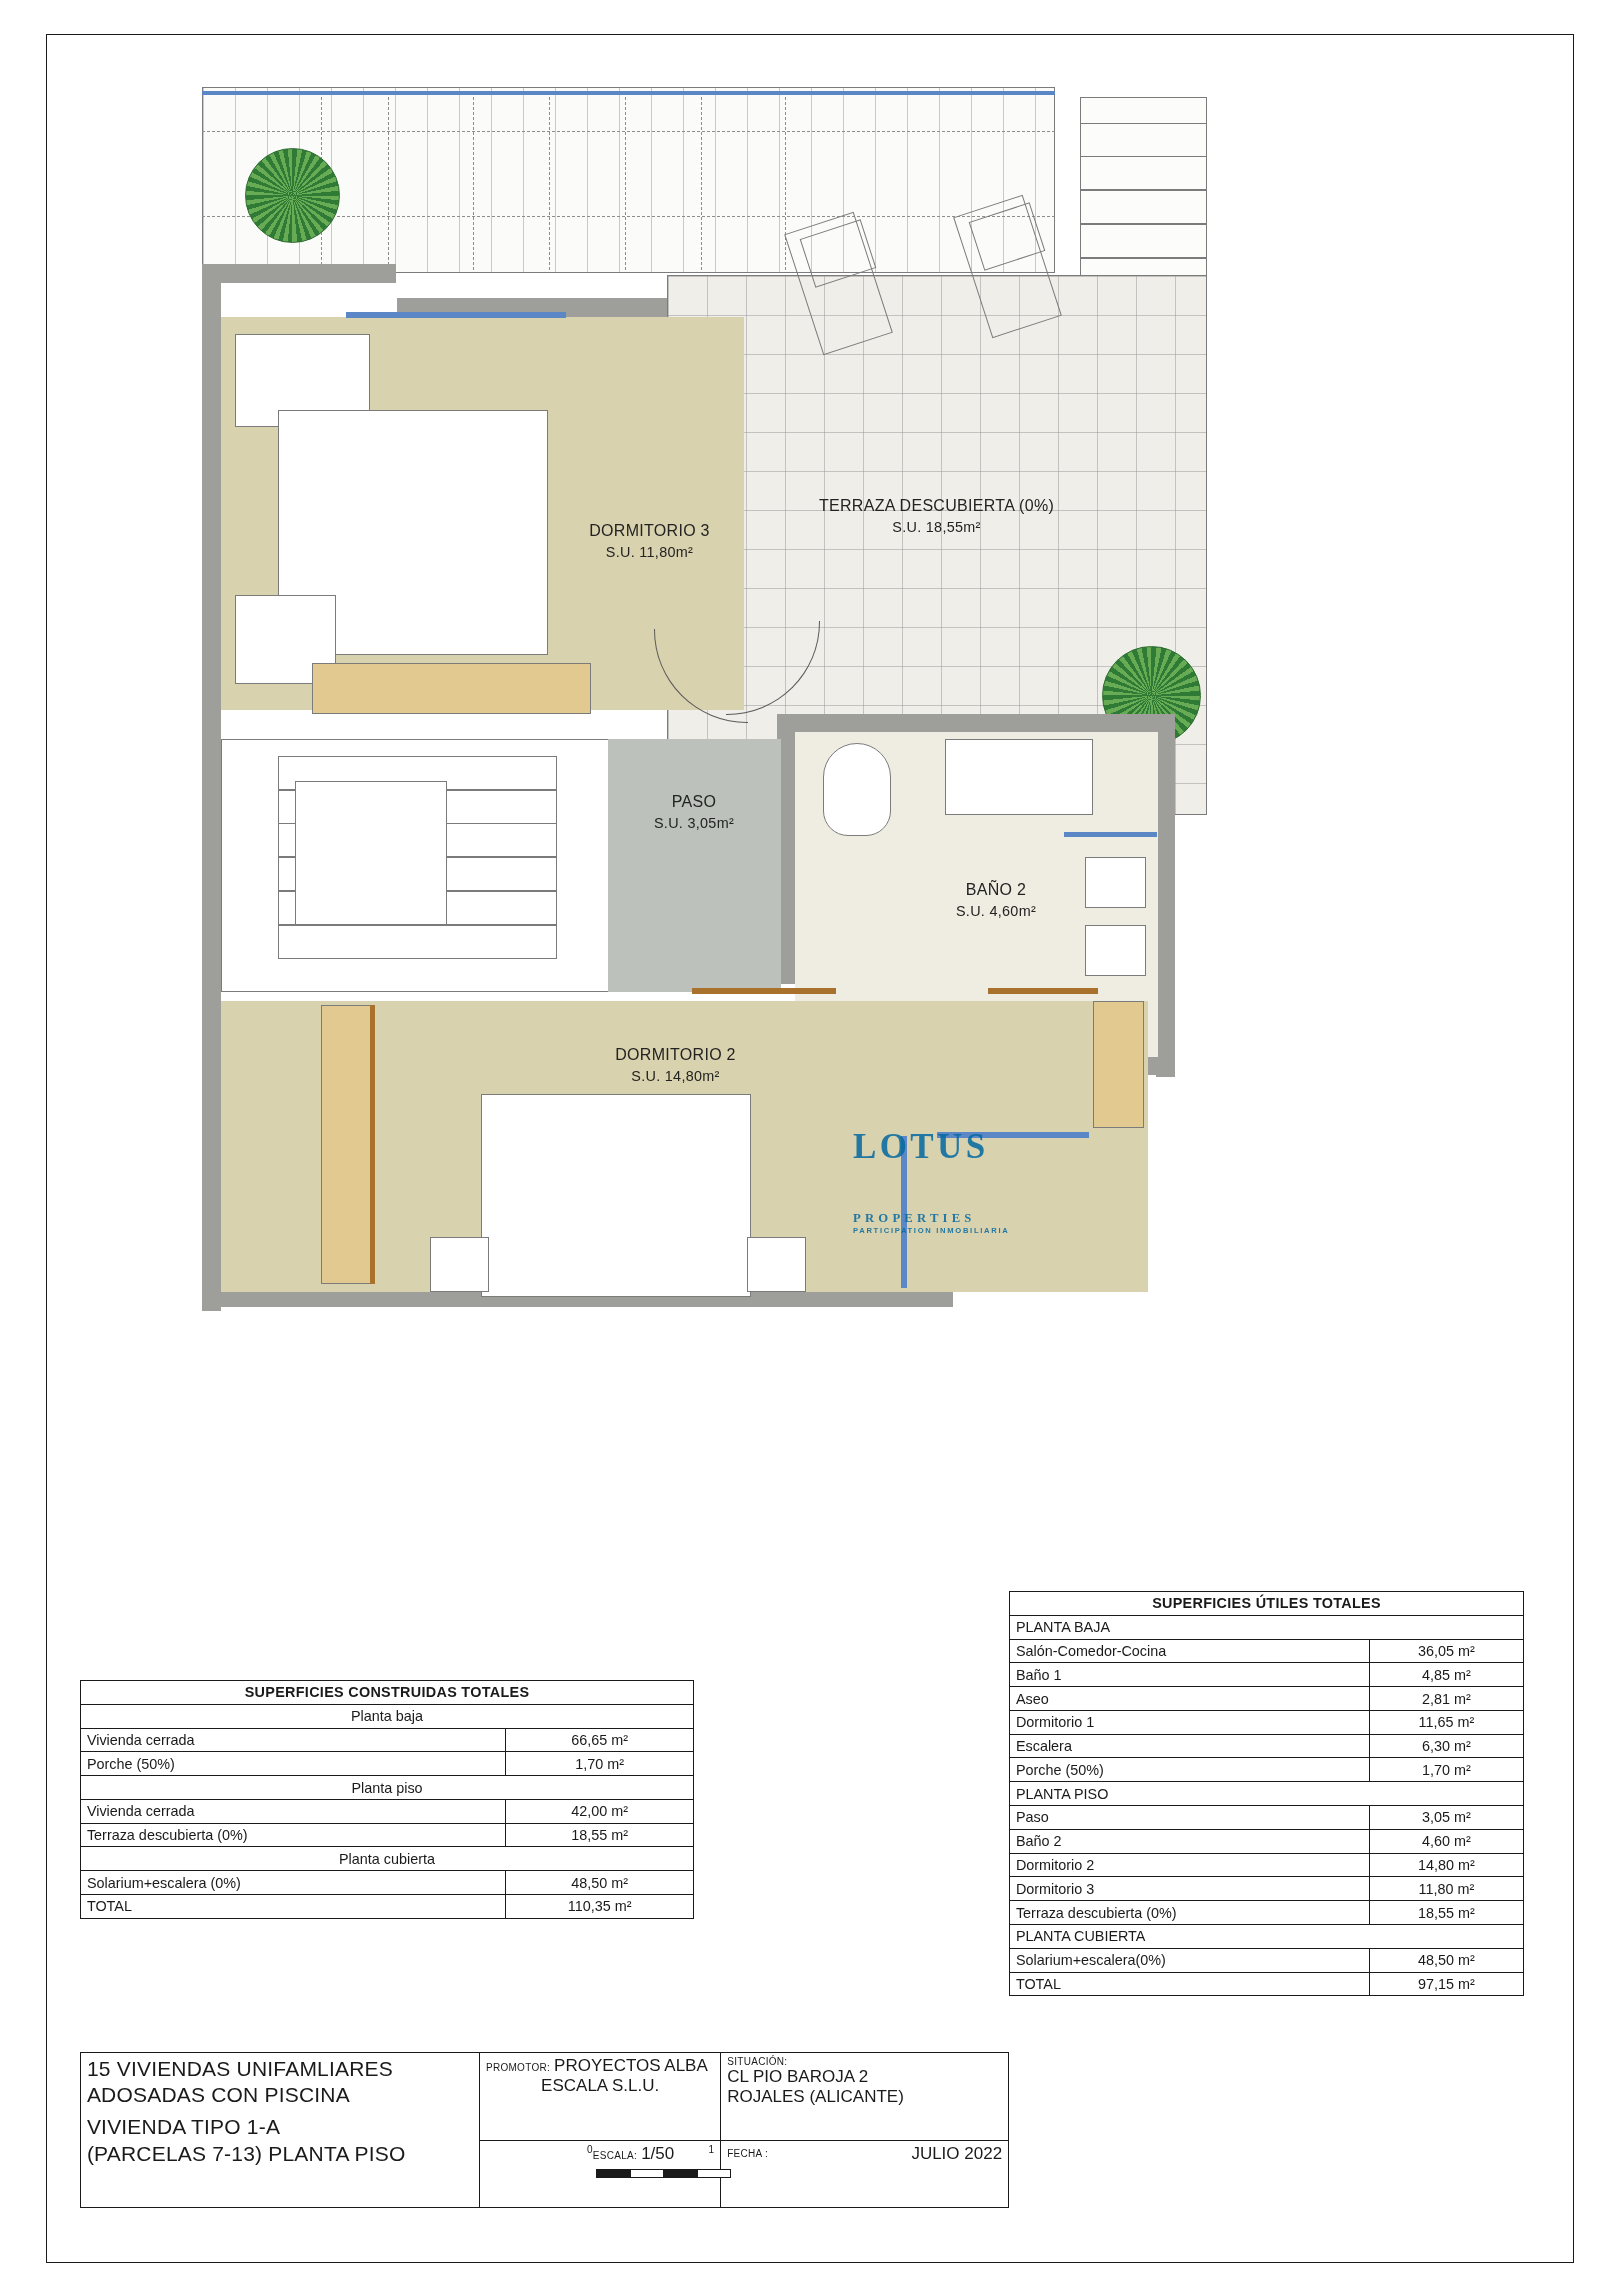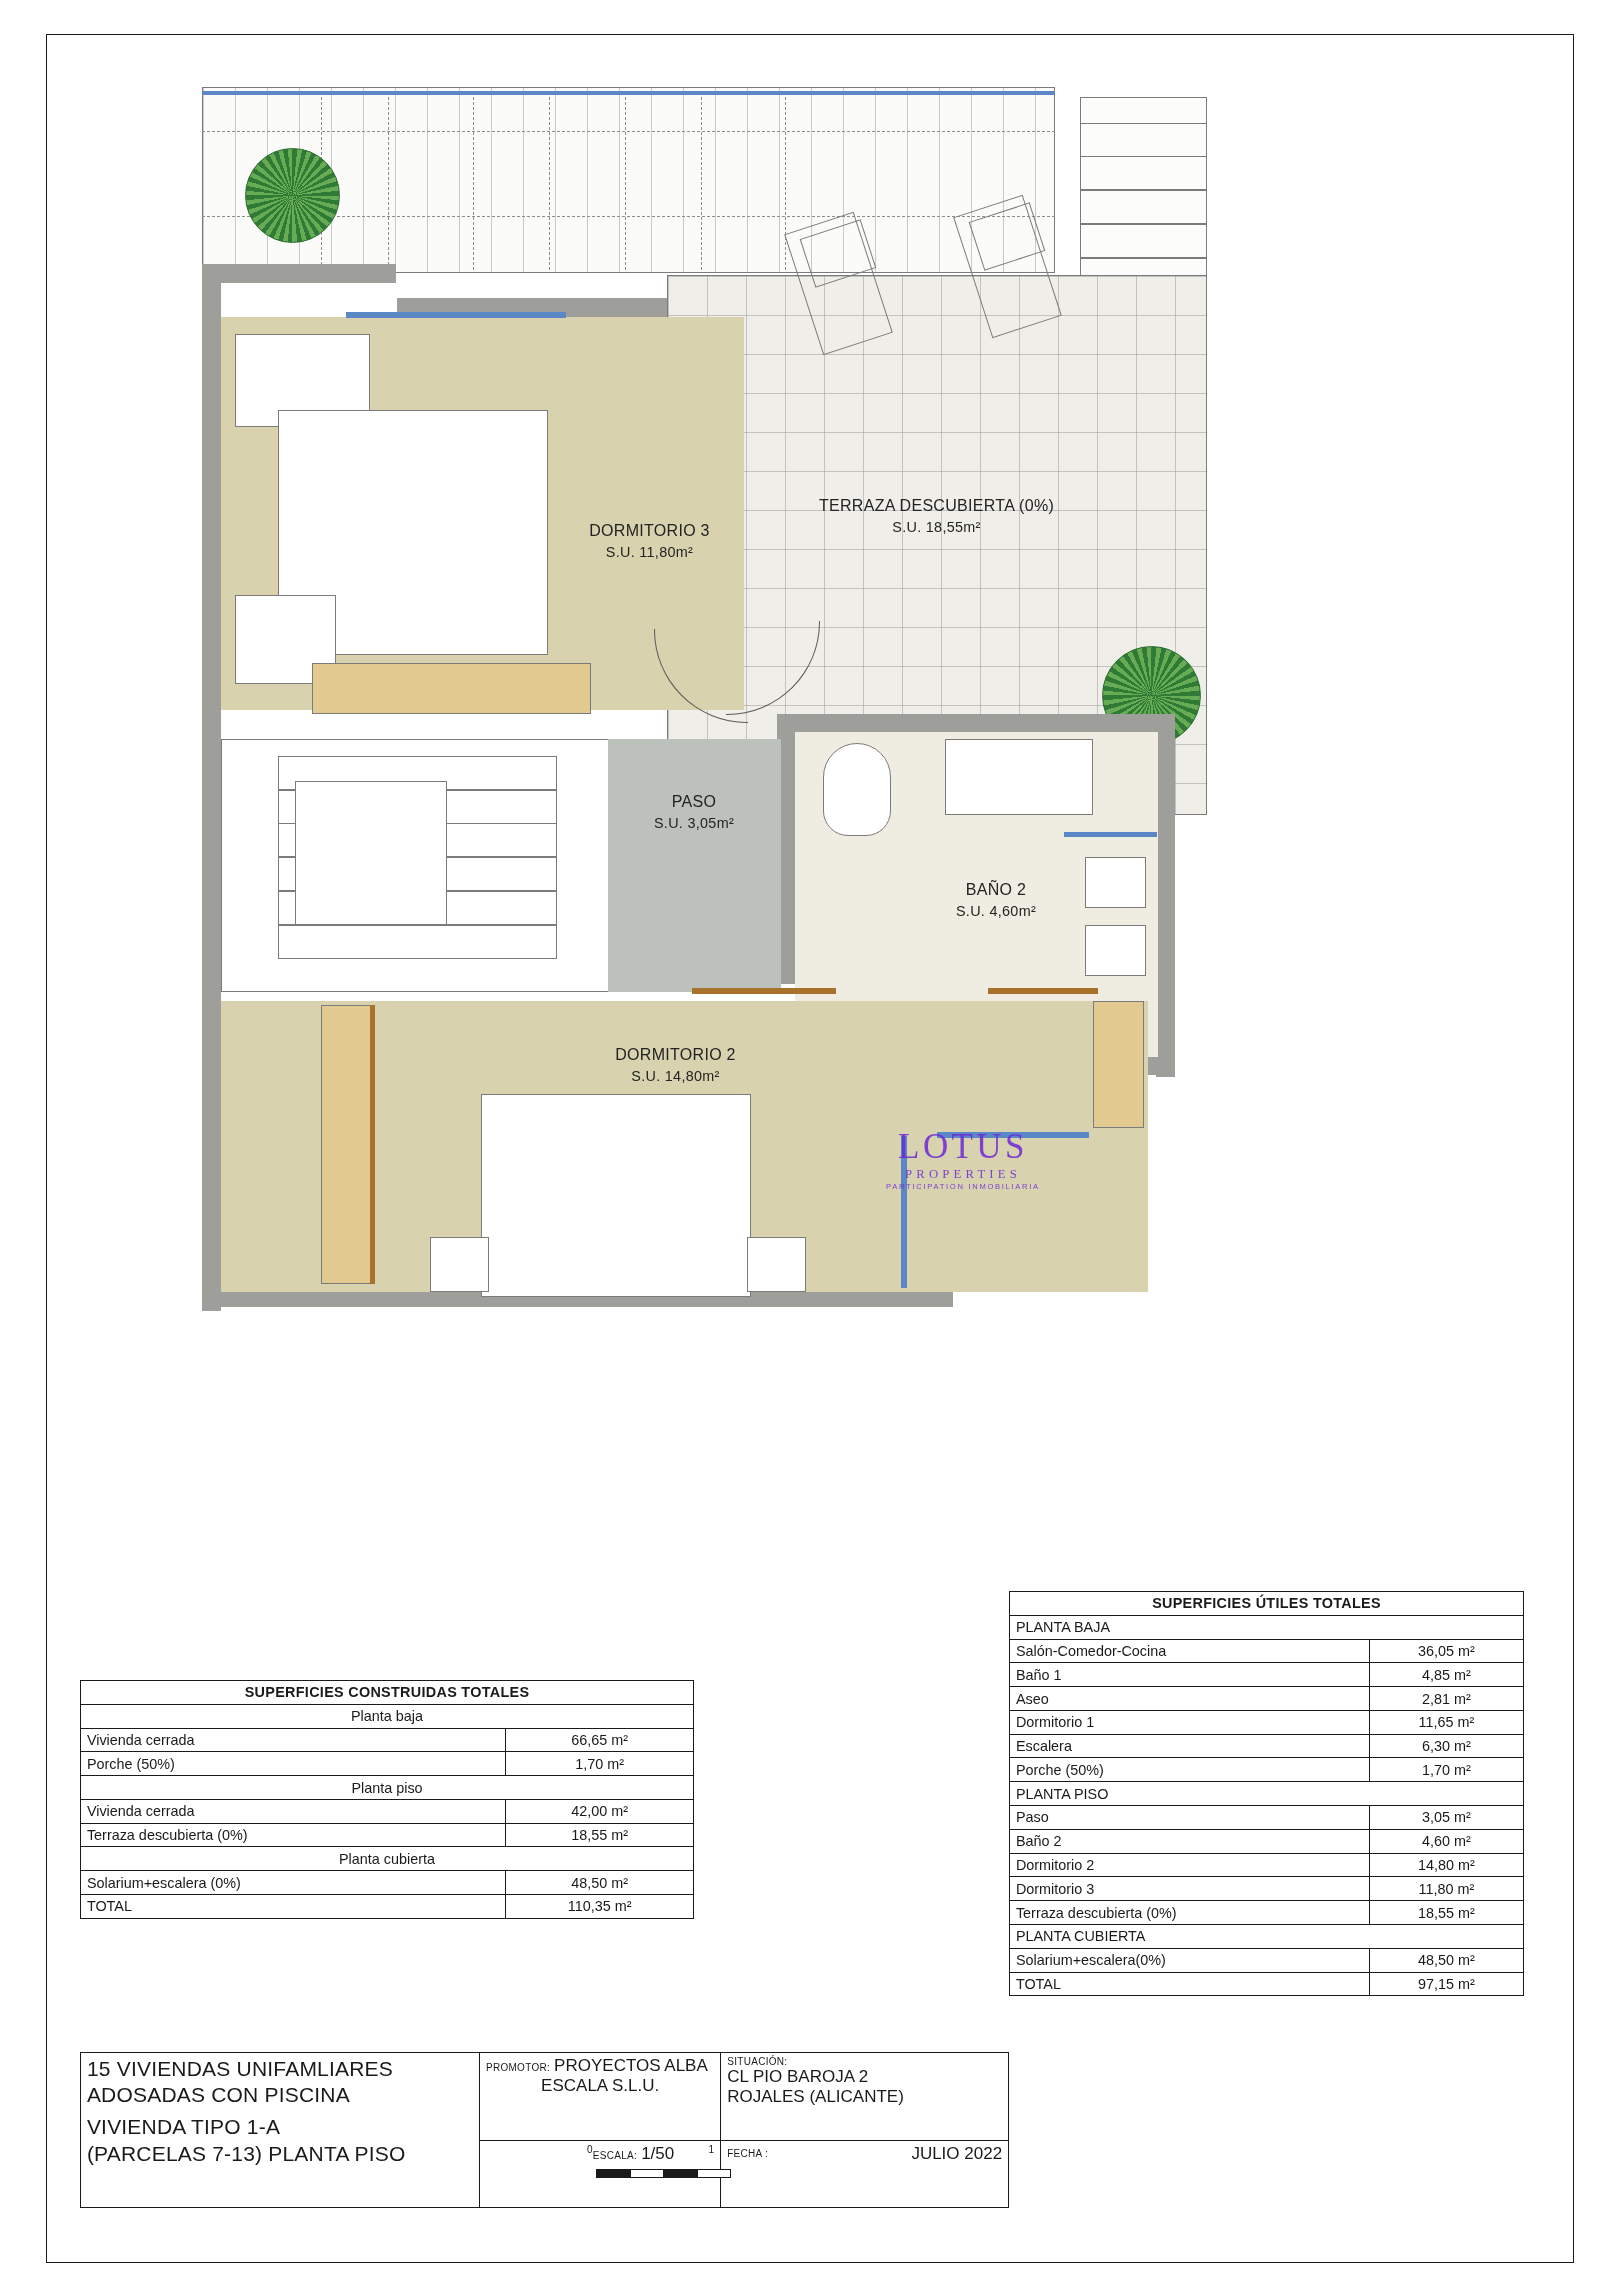--- a/index.html
+++ b/index.html
@@ -24,23 +24,23 @@
   .thin{position:absolute;border:0.8px solid #7b7b7b;box-sizing:border-box;}
   .blueline{position:absolute;background:#5b87c6;}
   .woodline{position:absolute;background:#a9722c;}
   .label{position:absolute;text-align:center;color:#232323;font-size:16px;line-height:1.45;letter-spacing:0.3px;}
   .label .sub{font-size:14.4px;}
 
   .tree{position:absolute;border-radius:50%;background:
       repeating-conic-gradient(#2f7a35 0 6deg,#67ab55 6deg 12deg);
       border:1.7px solid #2c6b2f;}
 
-  .watermark{position:absolute;left:659px;top:1055px;width:220px;text-align:center;color:#6d28d9;opacity:.85;}
+  .watermark{position:absolute;left:659px;top:1055px;width:220px;color:#0369a1;opacity:.85;font-weight:bold;}
   .watermark .wm1{font-family:"Liberation Serif",serif;font-size:35px;letter-spacing:3.4px;}
-  .watermark .wm2{font-family:"Liberation Serif",serif;font-size:12.7px;letter-spacing:4.2px;}
+  .watermark .wm2{font-family:"Liberation Serif",serif;font-size:12.7px;letter-spacing:4.2px;margin-top:44px;}
   .watermark .wm3{font-size:7.6px;letter-spacing:1.7px;}
 
   
   table{border-collapse:collapse;font-size:14.4px;padding-left:8px;}
   .tbl{position:absolute;background:#fff;}
   .tbl td,.tbl th{border:0.8px solid #1a1a1a;padding:3.4px 5.9px;font-weight:normal;}
   .tbl .hdr{text-align:center;font-weight:bold;letter-spacing:0.3px;}
   .tbl .sec{text-align:center;}
   .tbl .num{text-align:center;white-space:nowrap;}
   .tbl .tot td{font-weight:normal;}

